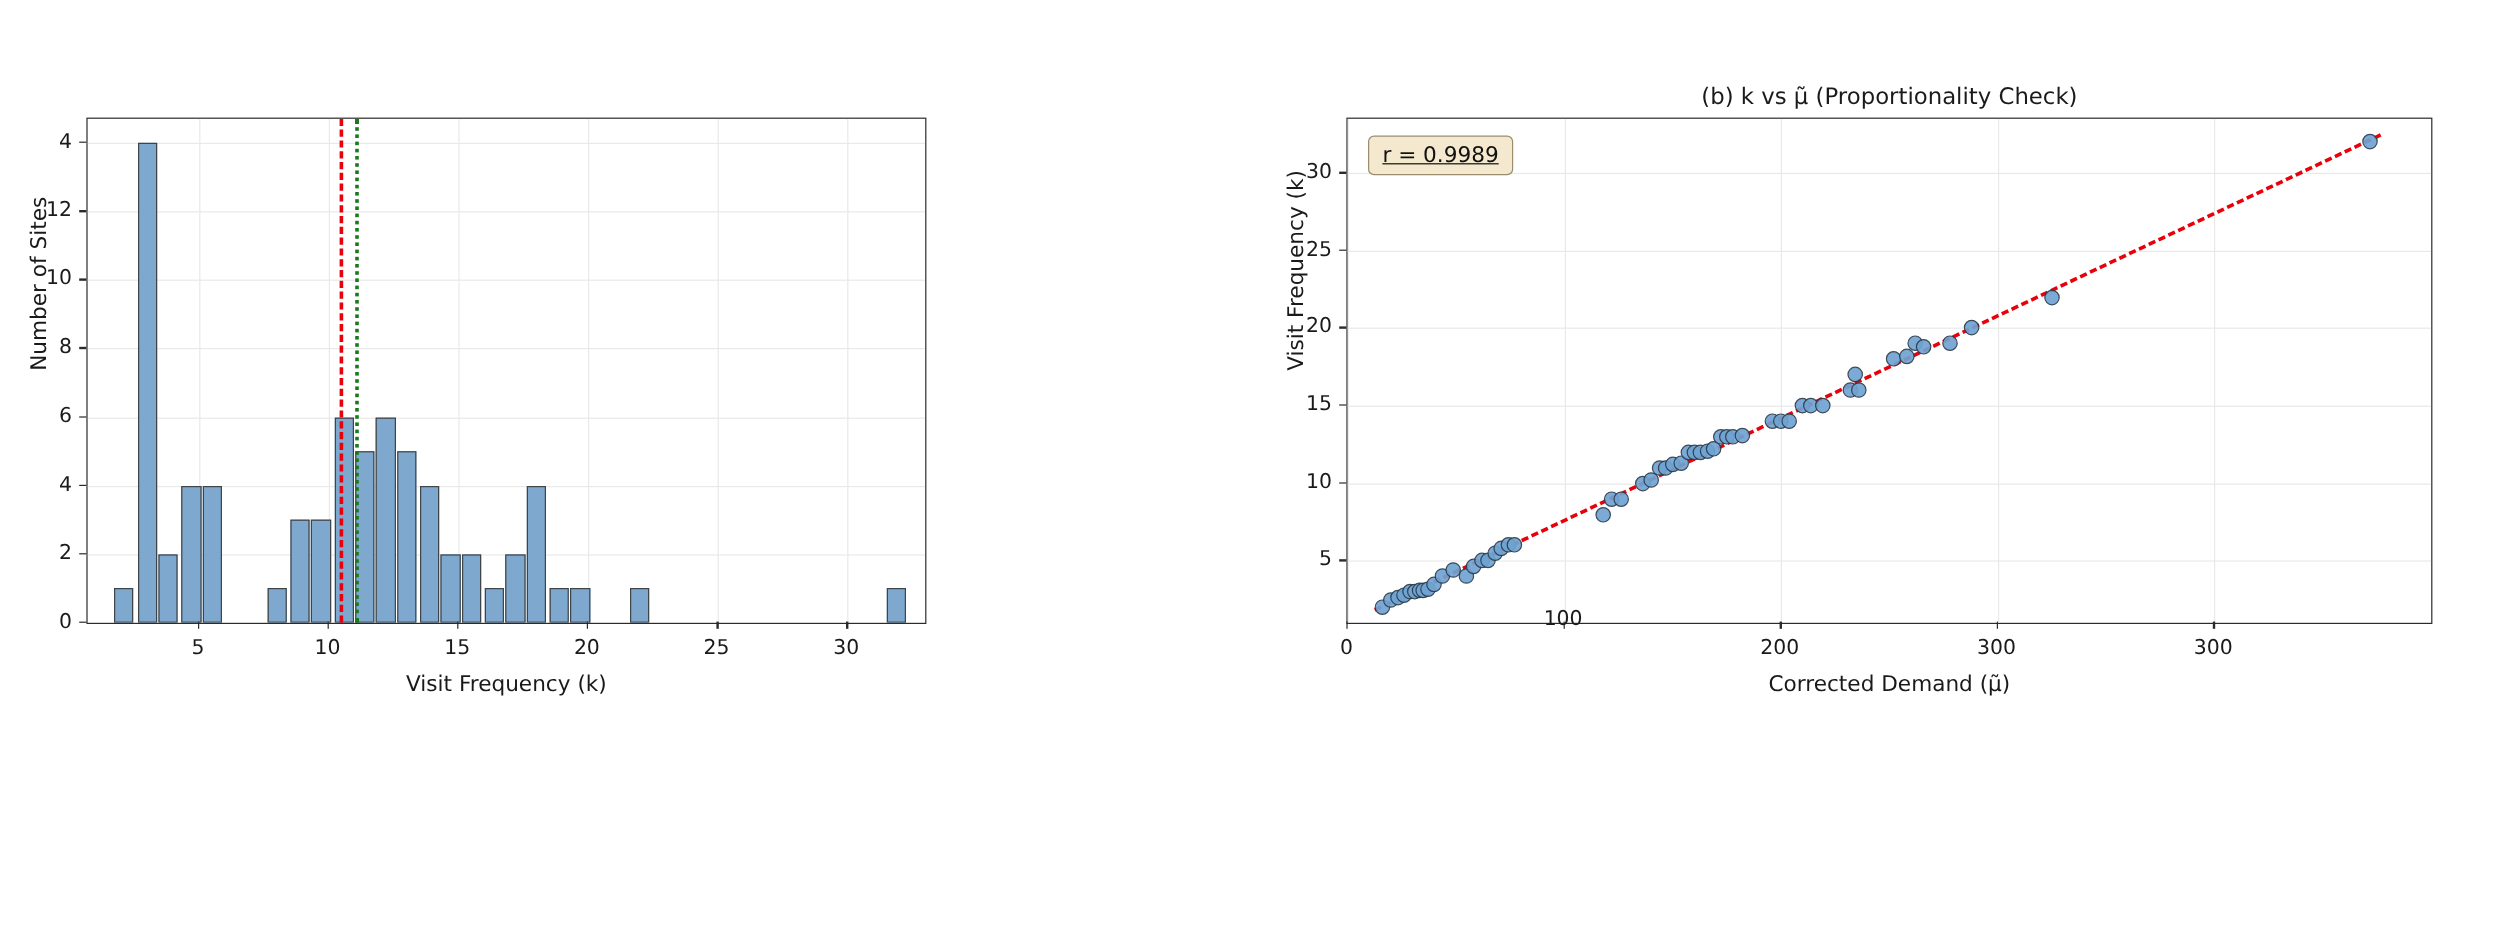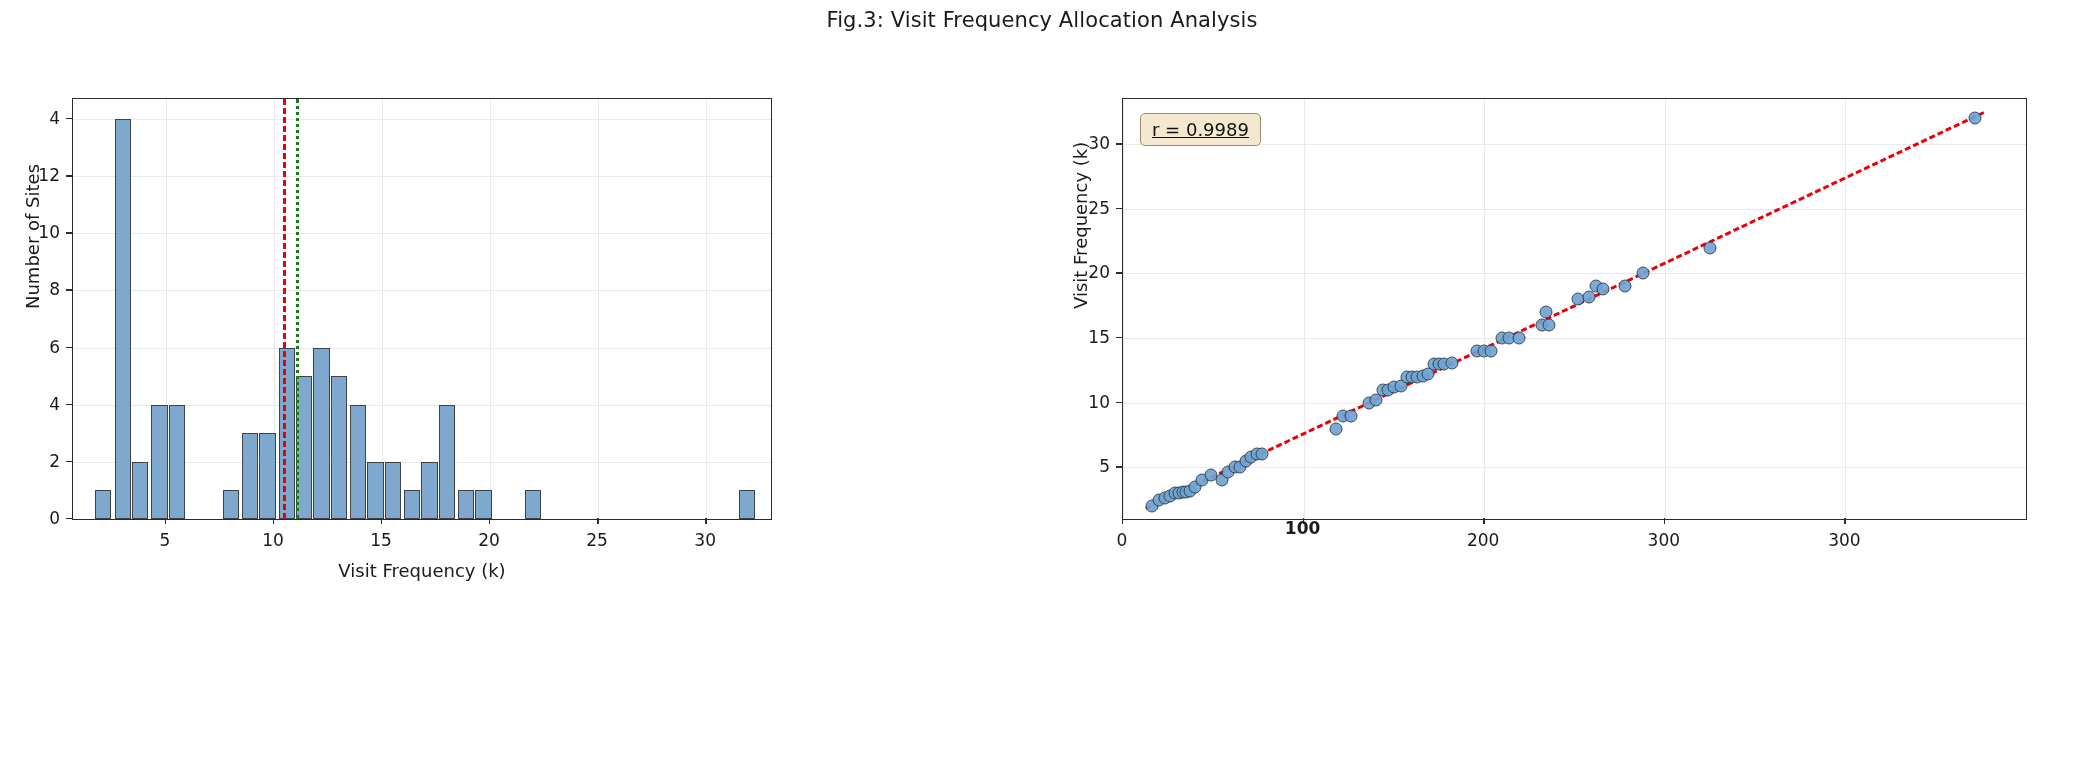--- a/index.html
+++ b/index.html
@@ -42,21 +42,20 @@
   .annot-box{position:absolute;background:#f4e9ce;border:1px solid #9a8d6e;border-radius:5px;padding:5px 11px;font-size:18px;color:#111;white-space:nowrap;}
 
   .dot{position:absolute;width:13px;height:13px;border-radius:50%;background:#6fa3d2;border:1.3px solid #2b3b4a;box-sizing:border-box;transform:translate(-50%,-50%);opacity:.92;}
   .fitline{position:absolute;height:0;border-top:3.6px dashed #e8000b;transform-origin:0 0;}
 </style>
 </head>
 <body>
 
 <div id="fig">
 
-  <div class="fig-title">Fig.3: Visit Frequency Allocation Analysis</div>
 
   <div class="panel" id="panel-a" style="left:0;top:0;width:1042px;height:771px;">
     <div class="axes" id="axes-a" style="left:72px;top:98px;width:700px;height:422px;">
         <div class="grid-line h" style="top: 420px;"></div>
         <div class="grid-line h" style="top: 362.857px;"></div>
         <div class="grid-line h" style="top: 305.714px;"></div>
         <div class="grid-line h" style="top: 248.571px;"></div>
         <div class="grid-line h" style="top: 191.429px;"></div>
         <div class="grid-line h" style="top: 134.286px;"></div>
         <div class="grid-line h" style="top: 77.1429px;"></div>
@@ -119,20 +118,21 @@
       <div class="tick-lbl ytick-lbl" style="left: 26px; width: 34px; top: 289.429px;">8</div>
       <div class="tick-mark y" style="left: 66px; top: 232.286px;"></div>
       <div class="tick-lbl ytick-lbl" style="left: 26px; width: 34px; top: 232.286px;">10</div>
       <div class="tick-mark y" style="left: 66px; top: 175.143px;"></div>
       <div class="tick-lbl ytick-lbl" style="left: 26px; width: 34px; top: 175.143px;">12</div>
       <div class="tick-mark y" style="left: 66px; top: 118px;"></div>
       <div class="tick-lbl ytick-lbl" style="left: 26px; width: 34px; top: 118px;">4</div>
     </div>
 
   <div class="panel" id="panel-b" style="left:1042px;top:0;width:1042px;height:771px;">
+    <div class="panel-title" style="left:80px;top:70px;width:905px;">(b) k vs μ̃ (Proportionality Check)</div>
     <div class="axes" id="axes-b" style="left:80px;top:98px;width:905px;height:422px;">
         <div class="grid-line h" style="top: 368.308px;"></div>
         <div class="grid-line h" style="top: 303.692px;"></div>
         <div class="grid-line h" style="top: 239.077px;"></div>
         <div class="grid-line h" style="top: 174.462px;"></div>
         <div class="grid-line h" style="top: 109.846px;"></div>
         <div class="grid-line h" style="top: 45.2308px;"></div>
         <div class="grid-line v" style="left: 0px;"></div>
         <div class="grid-line v" style="left: 180.6px;"></div>
         <div class="grid-line v" style="left: 361.2px;"></div>
@@ -189,27 +189,28 @@
         <div class="dot" style="left: 455.112px; top: 200.308px;"></div>
         <div class="dot" style="left: 465.948px; top: 197.723px;"></div>
         <div class="dot" style="left: 473.172px; top: 187.385px;"></div>
         <div class="dot" style="left: 480.396px; top: 189.969px;"></div>
         <div class="dot" style="left: 502.068px; top: 187.385px;"></div>
         <div class="dot" style="left: 520.128px; top: 174.462px;"></div>
         <div class="dot" style="left: 586.95px; top: 148.615px;"></div>
         <div class="dot" style="left: 852.432px; top: 19.3846px;"></div>
       </div>
     <div class="axis-title ylabel" style="left:28px;top:309px;transform:rotate(-90deg);">Visit Frequency (k)</div>
+    <div class="axis-title" style="left:80px;top:560px;width:905px;">Corrected Demand (μ̃)</div>
 
     <div class="annot-box" style="left:98px;top:113px;text-decoration:underline;">r = 0.9989</div>
 
   <div class="tick-mark x" style="left: 80px; top: 518px;"></div>
       <div class="tick-lbl xtick-lbl" style="left: 80px; top: 530px;">0</div>
       <div class="tick-mark x" style="left: 260.6px; top: 518px;"></div>
-      <div class="tick-lbl xtick-lbl" style="left: 260.6px; top: 518px; font-weight: bold;">100</div>
+      <div class="tick-lbl xtick-lbl" style="left: 260.6px; top: 506px;">100</div>
       <div class="tick-mark x" style="left: 441.2px; top: 518px;"></div>
       <div class="tick-lbl xtick-lbl" style="left: 441.2px; top: 530px;">200</div>
       <div class="tick-mark x" style="left: 621.8px; top: 518px;"></div>
       <div class="tick-lbl xtick-lbl" style="left: 621.8px; top: 530px;">300</div>
       <div class="tick-mark x" style="left: 802.4px; top: 518px;"></div>
       <div class="tick-lbl xtick-lbl" style="left: 802.4px; top: 530px;">300</div>
       <div class="tick-mark y" style="left: 74px; top: 466.308px;"></div>
       <div class="tick-lbl ytick-lbl" style="left: 34px; width: 34px; top: 466.308px;">5</div>
       <div class="tick-mark y" style="left: 74px; top: 401.692px;"></div>
       <div class="tick-lbl ytick-lbl" style="left: 34px; width: 34px; top: 401.692px;">10</div>

